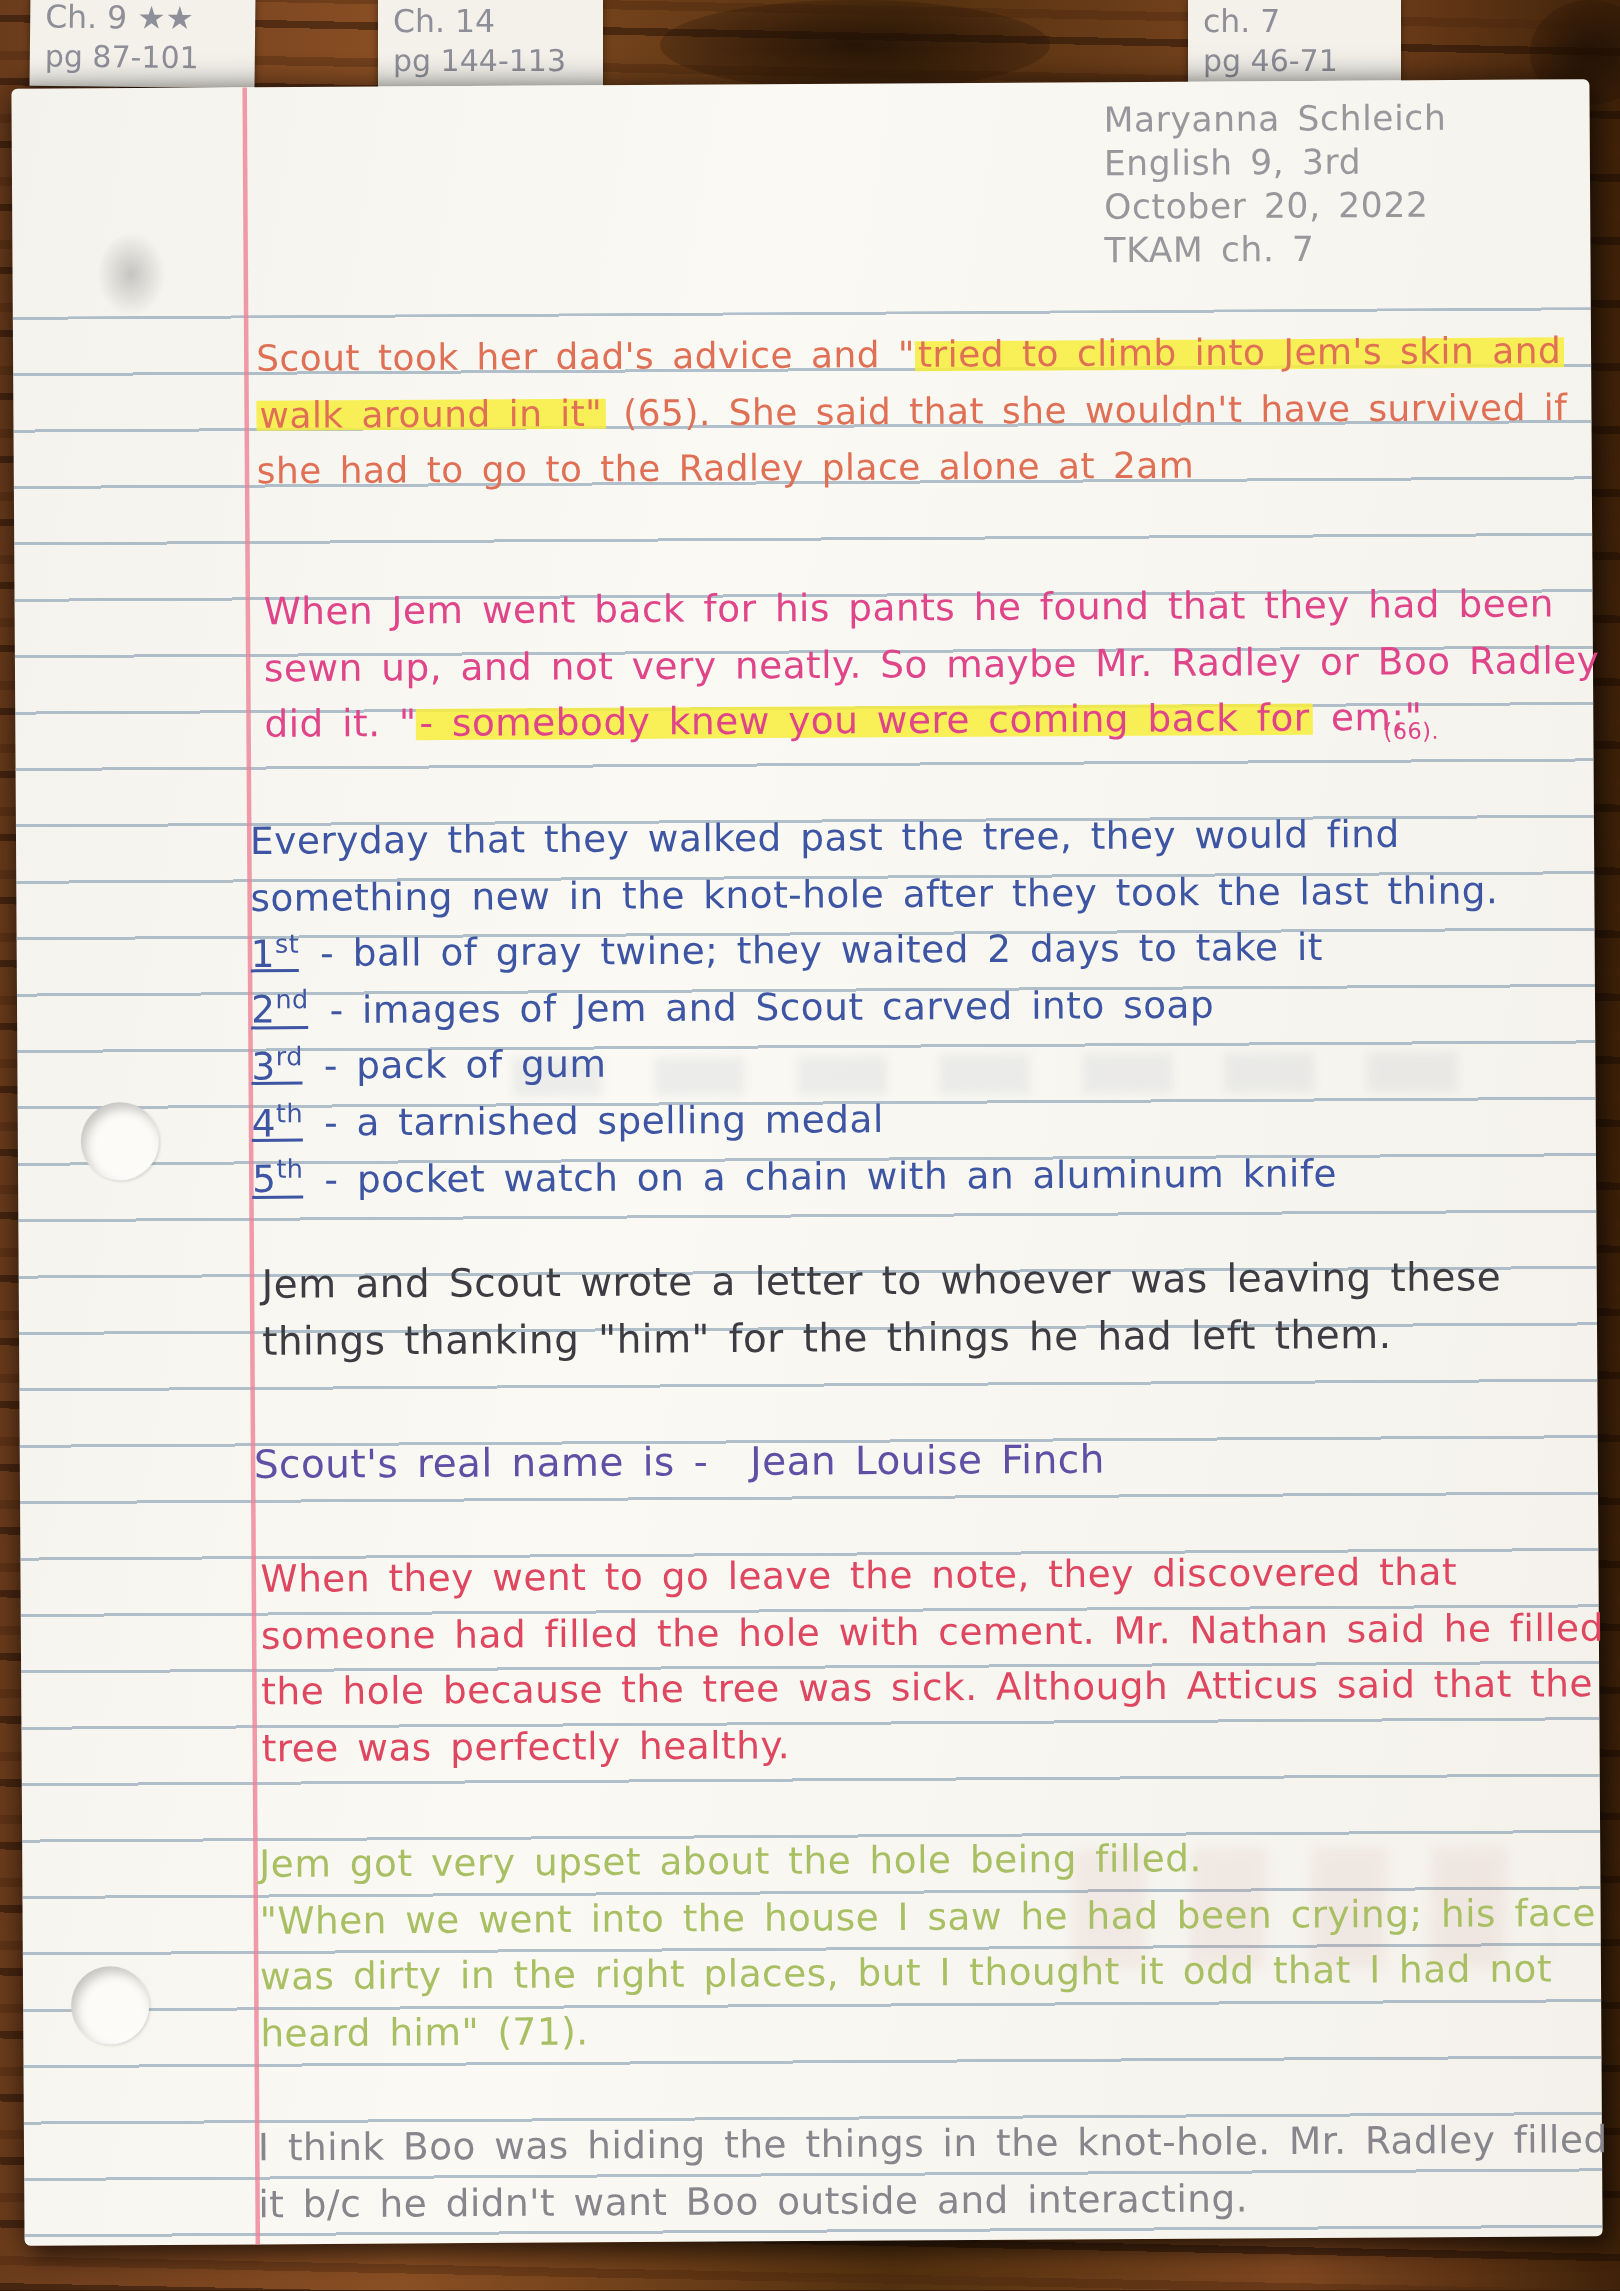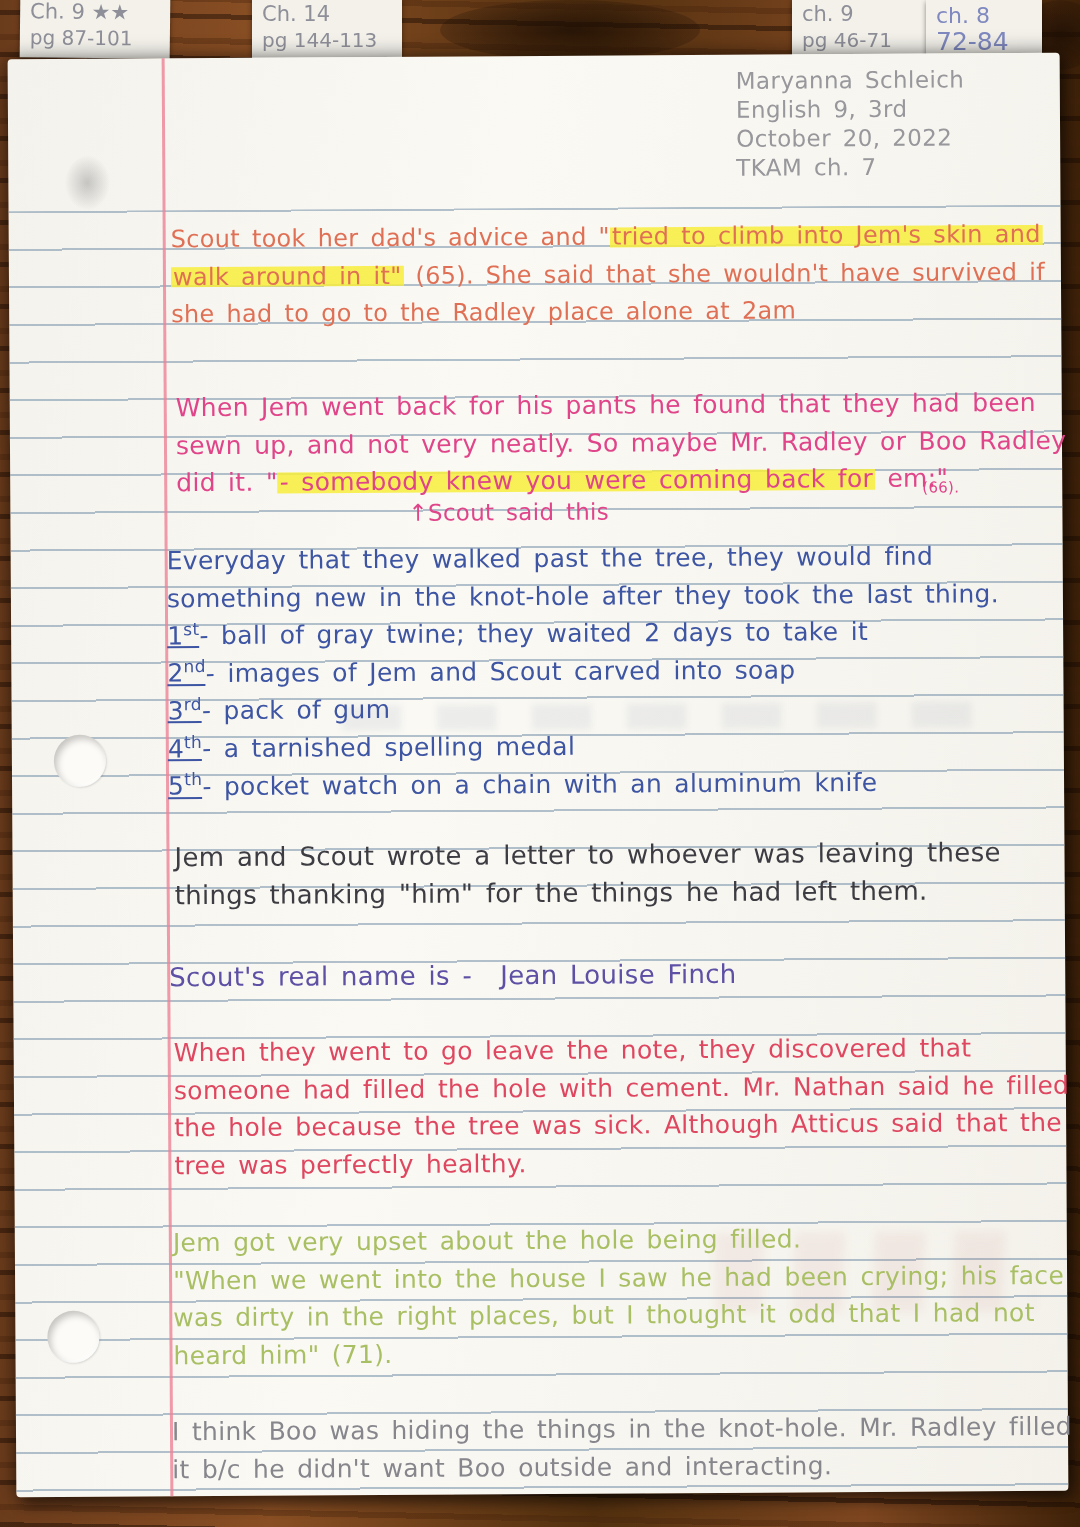--- a/index.html
+++ b/index.html
@@ -45,21 +45,21 @@
   
   .hw{position:absolute;line-height:37.6px;letter-spacing:.3px;word-spacing:4px;}
   .hdr{left:728px;top:12px;width:310px;line-height:29px;font-size:23px;color:#97979c;letter-spacing:.4px;}
   .hdr div{white-space:nowrap;}
   .p-orange{left:162px;top:163px;width:888px;font-size:24px;color:#e07055;}
   .p-pink{left:166px;top:331px;width:892px;font-size:25px;color:#e0458a;}
   .annotation{left:398px;top:438px;font-size:23px;color:#e0458a;}
   .citation{left:912px;top:426px;font-size:15px;color:#e0458a;line-height:16px;}
   .p-blue{left:156px;top:484px;width:892px;font-size:25px;color:#3d55a3;}
   .list-line{white-space:nowrap;}
-  .ord{display:inline-block;border-bottom:2px solid currentColor;line-height:20px;}
+  .ord{display:inline-block;border-bottom:2px solid currentColor;margin-right:14px;line-height:20px;}
   .ord sup{font-size:17px;}
   .p-black{left:162px;top:781px;width:890px;font-size:26px;color:#3c3c42;}
   .p-purple{left:156px;top:901px;width:890px;font-size:26px;color:#5d50a5;white-space:nowrap;}
   .p-purple .val{margin-left:28px;}
   .p-red{left:160px;top:976px;width:904px;font-size:25px;color:#df4760;}
   .p-green{left:158px;top:1166px;width:900px;font-size:25px;color:#a9bf63;}
   .p-pencil{left:156px;top:1355px;width:908px;font-size:25px;color:#86868c;}
   .hl{background-image:linear-gradient(rgba(248,238,60,.85),rgba(248,238,60,.85));
       background-size:100% 72%;background-position:0 62%;background-repeat:no-repeat;
       box-decoration-break:clone;-webkit-box-decoration-break:clone;padding:0 2px;}
@@ -74,26 +74,22 @@
 
   <div class="tab tab1">
     <div class="t1">Ch. 9 ★★</div>
     <div class="t2">pg 87-101</div>
   </div>
   <div class="tab tab2">
     <div class="t1">Ch. 14</div>
     <div class="t2">pg 144-113</div>
   </div>
   <div class="tab tab3">
-    <div class="t1">ch. 9</div>
+    <div class="t1">ch. 7</div>
     <div class="t2">pg 46-71</div>
-  </div>
-  <div class="tab tab4">
-    <div class="t1">ch. 8</div>
-    <div class="t2">72-84</div>
   </div>
 
   <div class="sheet">
     <div class="rules"></div>
     <div class="margin-line"></div>
     <div class="smudge"></div>
     <div class="hole hole-b"></div>
     <div class="hole hole-c"></div>
     <div class="ghost1"></div>
     <div class="ghost2"></div>
@@ -106,21 +102,20 @@
     </div>
 
     <div class="hw p-orange">
       <span>Scout took her dad's advice and "</span><span class="hl">tried to climb into Jem's skin and walk around in it"</span><span> (65). She said that she wouldn't have survived if she had to go to the Radley place alone at 2am</span>
     </div>
 
     <div class="hw p-pink">
       <span>When Jem went back for his pants he found that they had been sewn up, and not very neatly. So maybe Mr. Radley or Boo Radley did it. "</span><span class="hl">- somebody knew you were coming back for</span><span> em:"</span>
     </div>
     <div class="hw citation">(66).</div>
-    <div class="hw annotation">↑Scout said this</div>
 
     <div class="hw p-blue">
       <div>Everyday that they walked past the tree, they would find something new in the knot-hole after they took the last thing.</div>
       <div class="list-line"><span class="ord"><span>1</span><sup>st</sup></span><span>- ball of gray twine; they waited 2 days to take it</span></div>
       <div class="list-line"><span class="ord"><span>2</span><sup>nd</sup></span><span>- images of Jem and Scout carved into soap</span></div>
       <div class="list-line"><span class="ord"><span>3</span><sup>rd</sup></span><span>- pack of gum</span></div>
       <div class="list-line"><span class="ord"><span>4</span><sup>th</sup></span><span>- a tarnished spelling medal</span></div>
       <div class="list-line"><span class="ord"><span>5</span><sup>th</sup></span><span>- pocket watch on a chain with an aluminum knife</span></div>
     </div>
 

